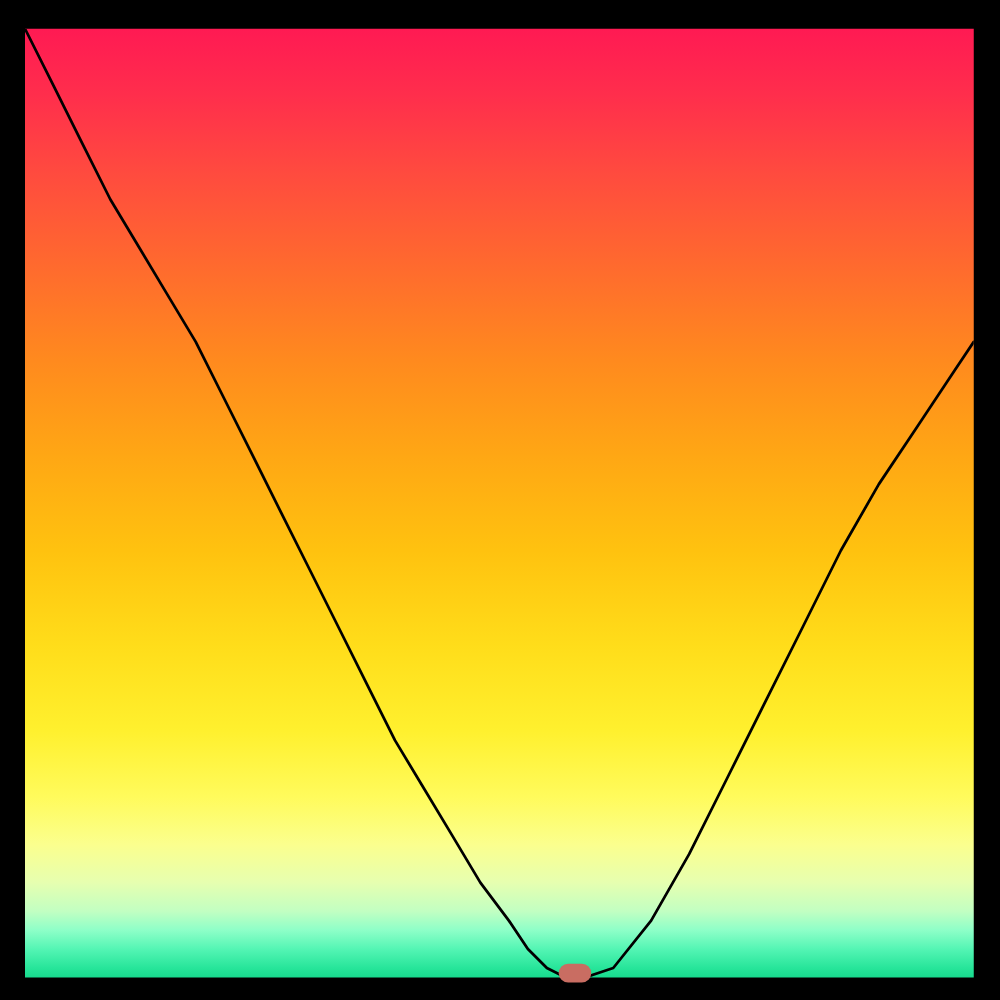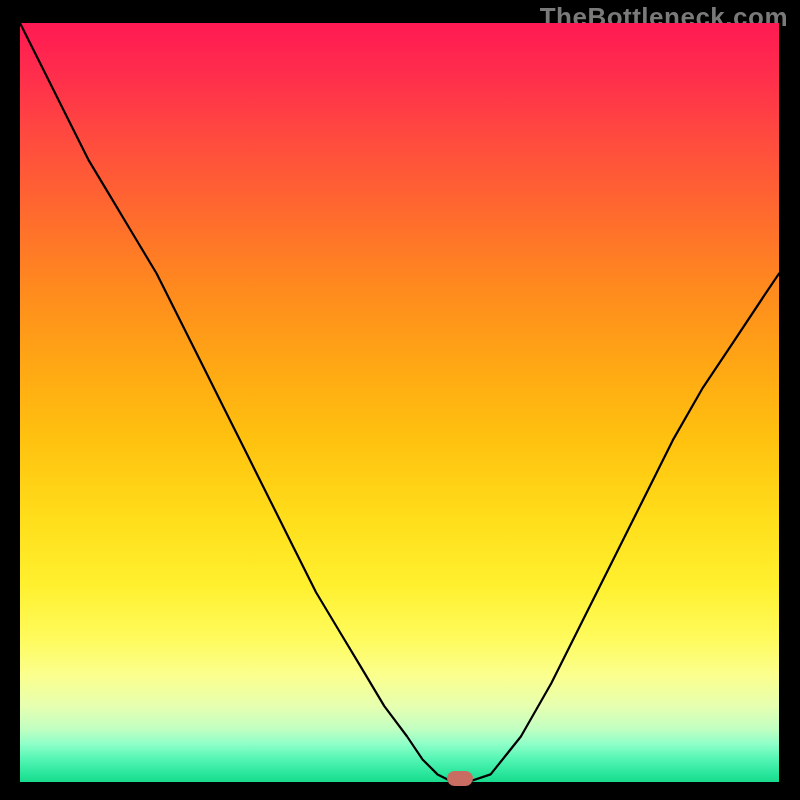--- a/index.html
+++ b/index.html
@@ -68,21 +68,20 @@
     height: 15px;
     border-radius: 8px;
     background: #c96d62;
   }
 </style>
 </head>
 <body>
 
 <div class="frame">
 
-  <div class="watermark">TheBottleneck.com</div>
 
   <div class="plot">
     <div class="gradient"></div>
 
     <svg class="curve" viewBox="0 0 759 759" preserveAspectRatio="none">
       <path d="M0.0 0.0 L22.8 45.5 L45.5 91.1 L68.3 136.6 L91.1 174.6 L113.8 212.5 L136.6 250.5 L159.4 296.0 L182.2 341.5 L204.9 387.1 L227.7 432.6 L250.5 478.2 L273.2 523.7 L296.0 569.3 L318.8 607.2 L341.6 645.1 L364.3 683.1 L387.1 713.5 L402.3 736.2 L417.5 751.4 L432.6 759.0 L447.8 759.0 L470.6 751.4 L500.9 713.5 L531.3 660.3 L561.7 599.6 L592.0 538.9 L622.4 478.2 L652.7 417.4 L683.1 364.3 L713.5 318.8 L743.8 273.2 L759.0 250.5"></path>
     </svg>
 
     <div class="marker" style="left: 427.22px; top: 748px;"></div>
   </div>

